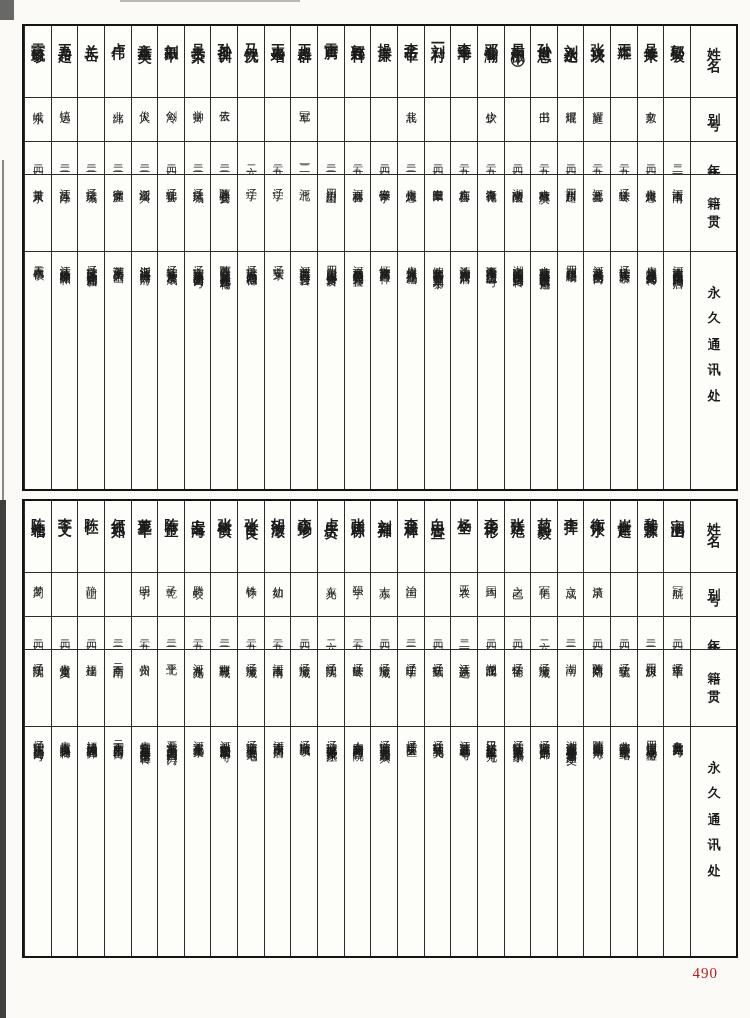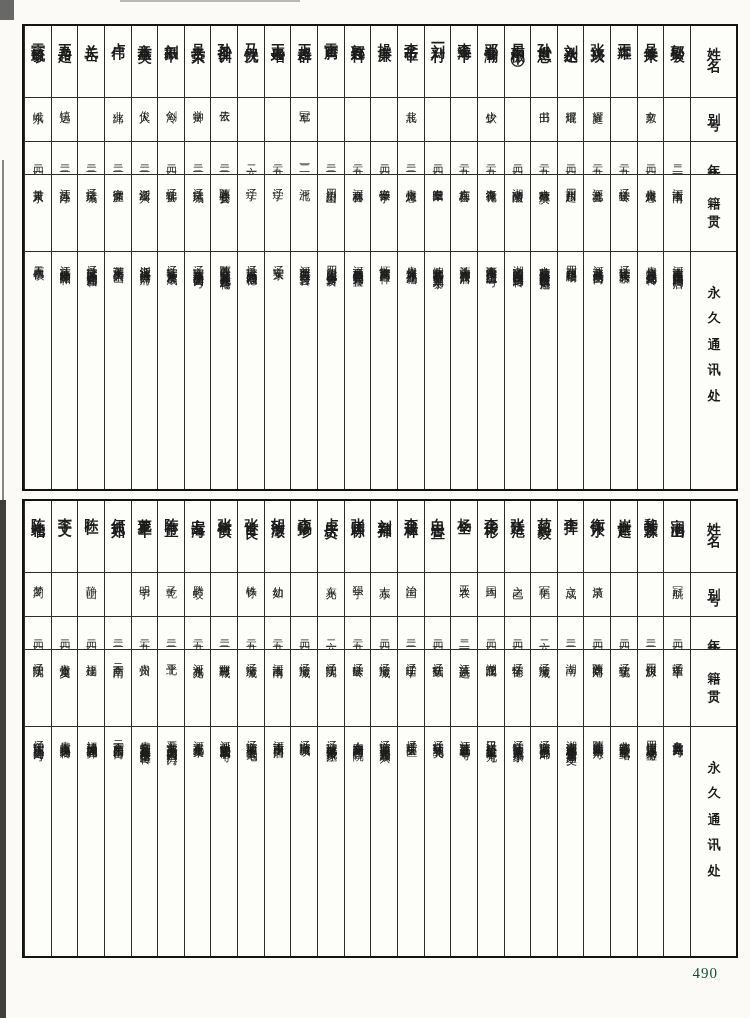--- a/index.html
+++ b/index.html
@@ -42,21 +42,21 @@
   .r-origin .vtext{font-size:11px;letter-spacing:1px;padding-top:5px;}
   .r-addr .vtext{font-size:11px;letter-spacing:1px;padding-top:5px;line-height:1.25;}
   .col.header .vtext{font-weight:700;}
   .col.header .r-name .vtext{font-size:14px;letter-spacing:12px;padding-top:10px;}
   .col.header .r-alias .vtext{font-size:13px;letter-spacing:6px;padding-top:5px;}
   .col.header .r-age .vtext{font-size:13px;letter-spacing:4px;}
   .col.header .r-origin .vtext{font-size:13px;letter-spacing:18px;padding-top:12px;}
   .col.header .r-addr .vtext{font-size:13px;letter-spacing:26px;padding-top:22px;}
   .page-number{
     position:absolute;right:32px;top:965px;
-    font-size:15px;letter-spacing:1px;color:#14532d;
+    font-size:15px;letter-spacing:1px;color:#b91c1c;
     font-family:"Liberation Serif", serif;
   }
   
   .artifact-left{position:absolute;left:0;top:500px;width:6px;height:518px;background:#1d1d1d;opacity:.85;}
   .artifact-left-thin{position:absolute;left:2px;top:160px;width:2px;height:345px;background:#3a3a3a;opacity:.6;}
   .artifact-topleft{position:absolute;left:0;top:0;width:14px;height:20px;background:#2a2a2a;opacity:.7;}
   .artifact-top{position:absolute;left:120px;top:0;width:180px;height:2px;background:#777;opacity:.5;}
 </style>
 </head>
 <body>

